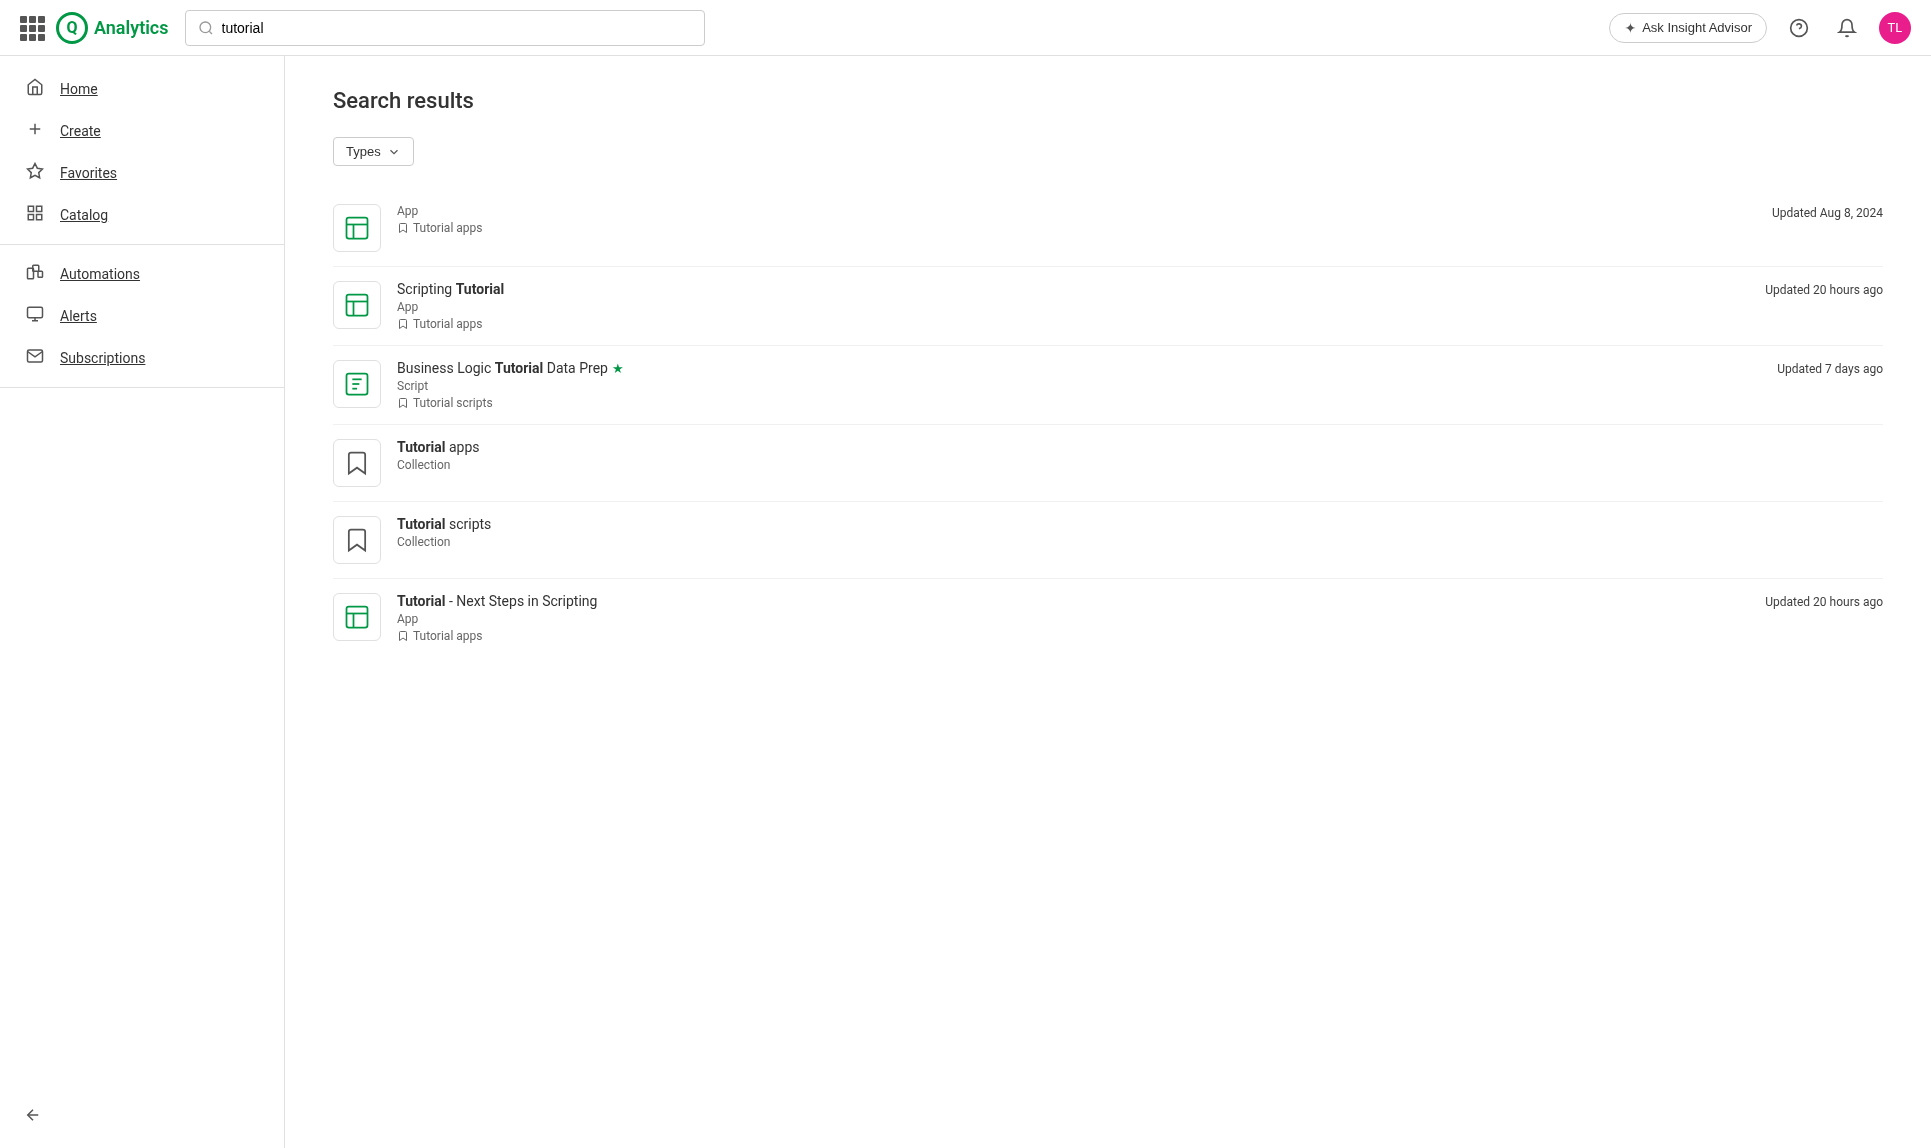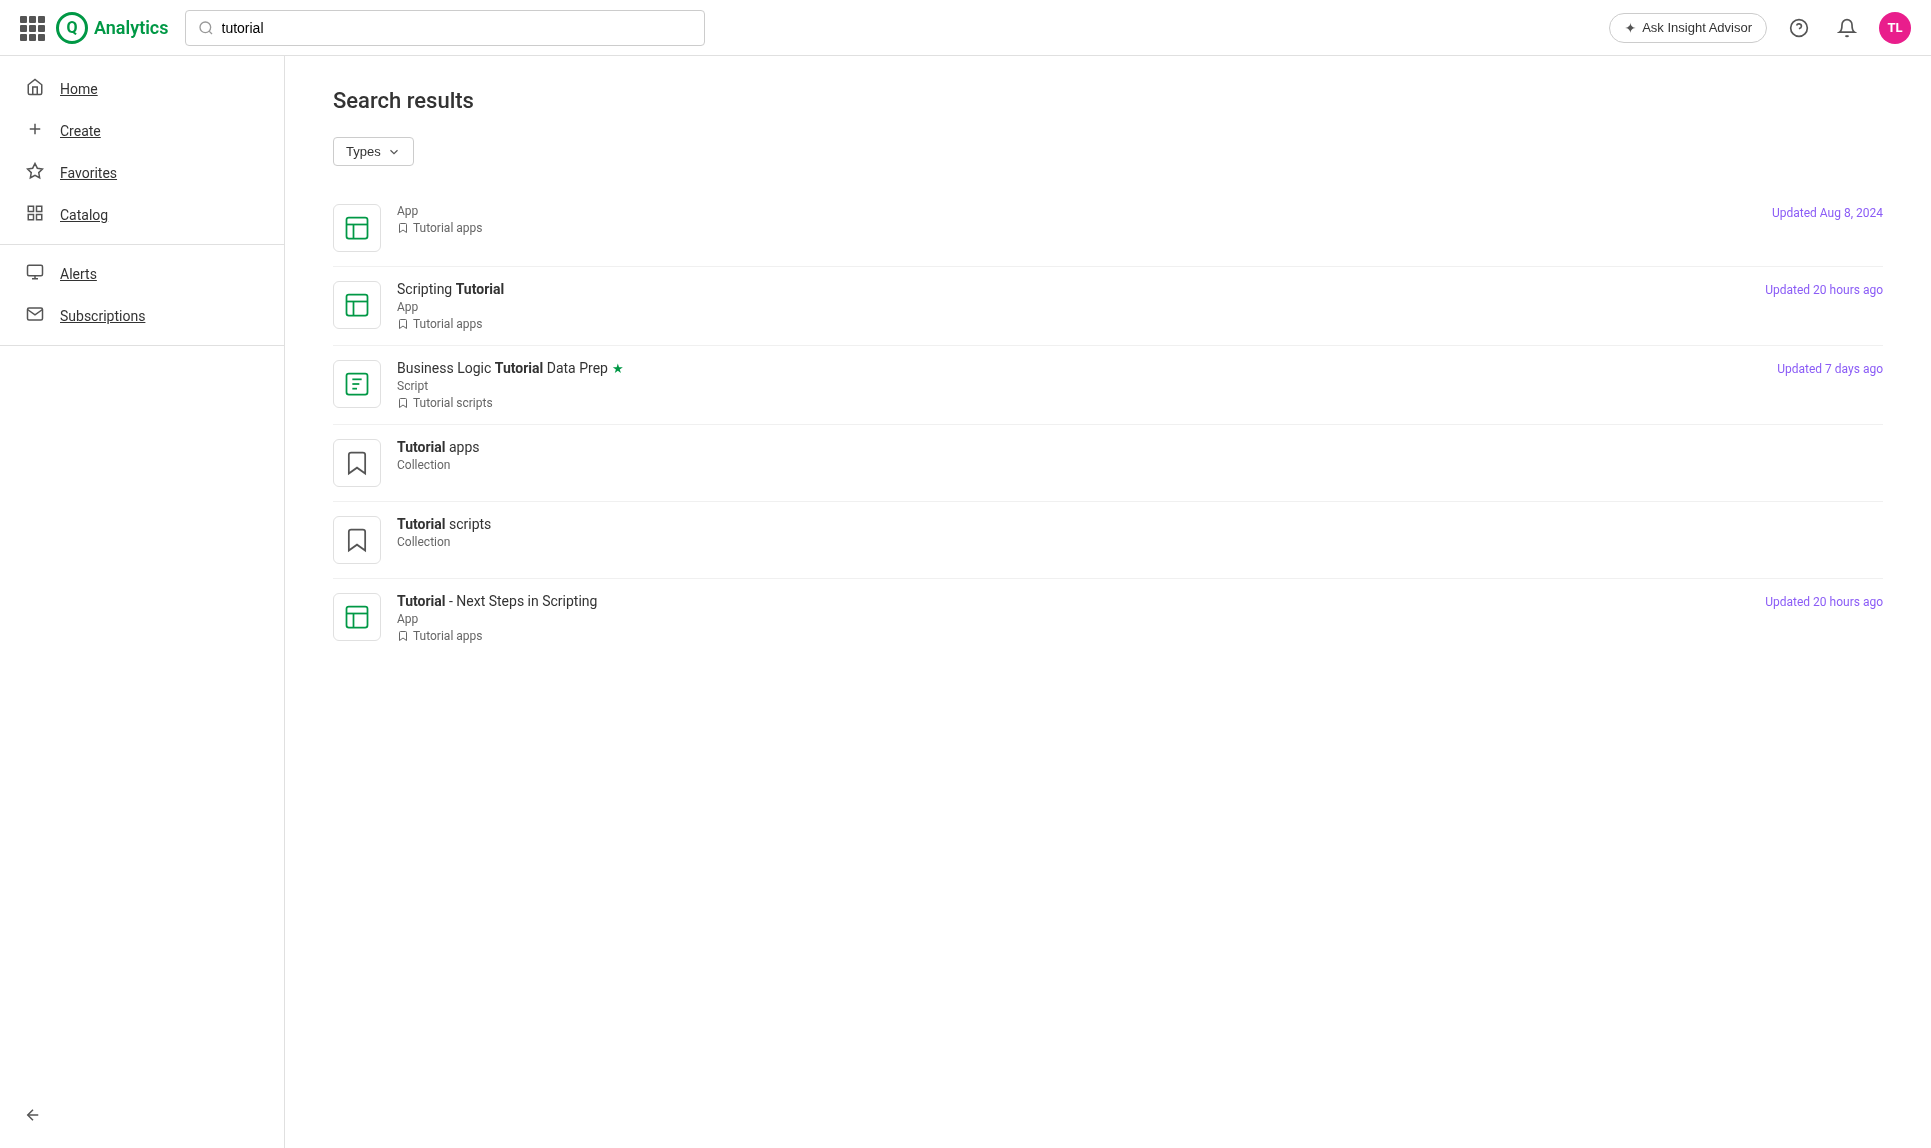--- a/index.html
+++ b/index.html
@@ -109,21 +109,21 @@
     .avatar {
       width: 32px;
       height: 32px;
       border-radius: 50%;
       background: #e91e8c;
       display: flex;
       align-items: center;
       justify-content: center;
       color: #fff;
       font-size: 13px;
-      font-weight: 700;
+      font-weight: 400;
       cursor: pointer;
     }
 
     
     .main-layout {
       display: flex;
       flex: 1;
       overflow: hidden;
     }
 
@@ -246,21 +246,21 @@
     }
     .result-collection {
       font-size: 12px;
       color: #666;
       display: flex;
       align-items: center;
       gap: 4px;
     }
     .result-meta {
       font-size: 12px;
-      color: #8b5cf6;
+      color: #404040;
       white-space: nowrap;
       align-self: flex-start;
       padding-top: 2px;
     }
   </style>
 </head>
 <body>
 
 <div class="header">
   <div class="header-left">
@@ -348,20 +348,30 @@
           </svg>
       </span>
       <span>Catalog</span>
     </div>
 
     <div class="sidebar-divider"></div>
 
     <div class="sidebar-item">
       <span class="s-icon">
         <svg width="18" height="18" viewBox="0 0 24 24" fill="none" stroke="#555" stroke-width="2">
+            <rect x="2" y="7" width="8" height="14" rx="1"></rect>
+            <rect x="9" y="3" width="8" height="8" rx="1"></rect>
+            <rect x="16" y="11" width="6" height="8" rx="1"></rect>
+          </svg>
+      </span>
+      <span>Automations</span>
+    </div>
+    <div class="sidebar-item">
+      <span class="s-icon">
+        <svg width="18" height="18" viewBox="0 0 24 24" fill="none" stroke="#555" stroke-width="2">
             <rect x="2" y="3" width="20" height="14" rx="2"></rect>
             <path d="M8 21h8M12 17v4"></path>
           </svg>
       </span>
       <span>Alerts</span>
     </div>
     <div class="sidebar-item">
       <span class="s-icon">
         <svg width="18" height="18" viewBox="0 0 24 24" fill="none" stroke="#555" stroke-width="2">
             <path d="M4 4h16c1.1 0 2 .9 2 2v12c0 1.1-.9 2-2 2H4c-1.1 0-2-.9-2-2V6c0-1.1.9-2 2-2z"></path>

